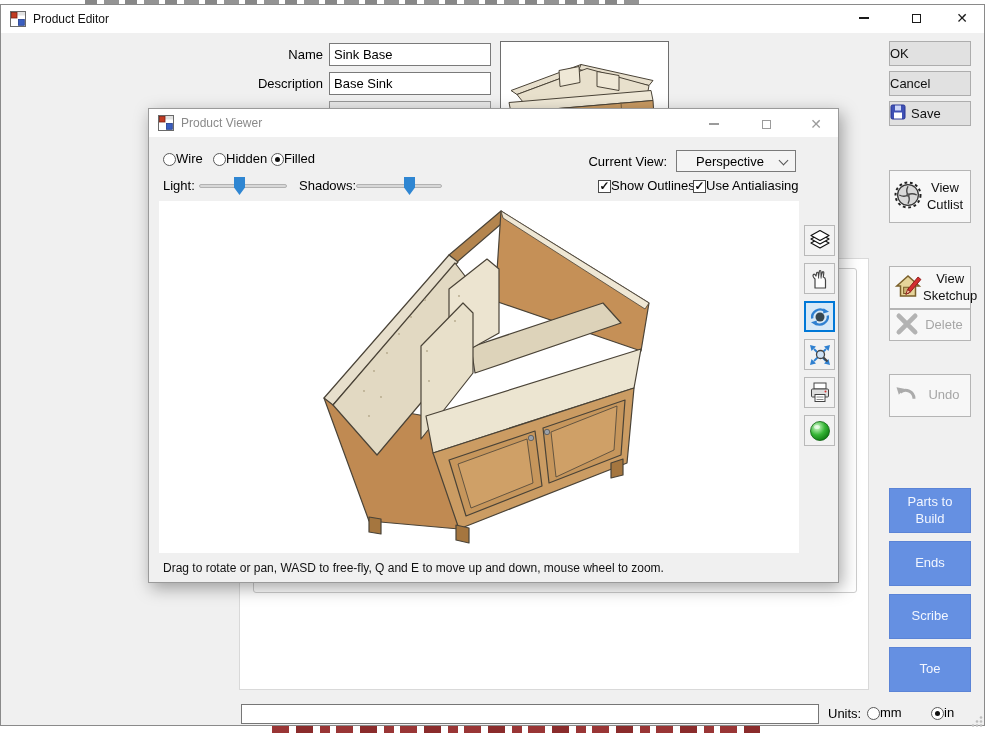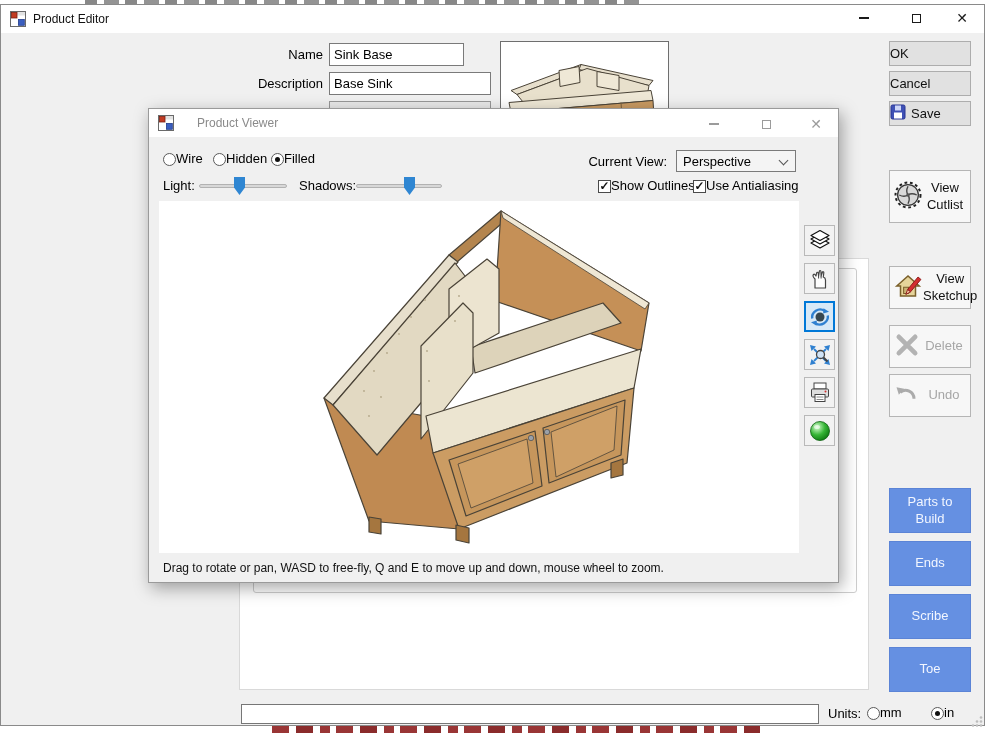--- a/index.html
+++ b/index.html
@@ -25,21 +25,21 @@
   .bigbtn .lbl{flex:1;text-align:center;line-height:1.25}
   .bigbtn.focused{border:2px solid #6e6e6e}
   .bigbtn.disabled{color:#a6a6a6}
   .bluebtn{background:#6590e2;border:1px solid #5b84d6;color:#f2f6ff;font-size:13px;display:flex;align-items:center;justify-content:center;text-align:center;line-height:1.3;cursor:default}
   .radio{width:13px;height:13px;border:1px solid #5a5a5a;border-radius:50%;background:#fff;position:relative;flex:0 0 auto}
   .radio.sel::after{content:"";position:absolute;left:3px;top:3px;width:5px;height:5px;border-radius:50%;background:#111}
   .check{width:13px;height:13px;border:1px solid #4a4a4a;background:#fff;font-size:12px;line-height:10px;text-align:center;font-weight:bold;color:#111;flex:0 0 auto}
   .ritem{display:flex;align-items:flex-end;}
   .track{height:4px;background:#d8d8d8;border:1px solid #b2b2b2;border-radius:2px}
   .thumb{width:11px;height:18px;background:#2f86d2;clip-path:polygon(0 0,100% 0,100% 58%,50% 100%,0 58%)}
-  .combo{background:#f4f4f4;border:1px solid #7a7a7a;display:flex;align-items:center;font-size:13px;padding-left:6px;position:relative}
+  .combo{background:#f4f4f4;border:1px solid #7a7a7a;display:flex;align-items:center;font-size:13px;padding-left:19px;position:relative}
   .chev{position:absolute;right:8px;top:6px;width:7px;height:7px;border-right:1.6px solid #555;border-bottom:1.6px solid #555;transform:rotate(45deg)}
   .toolbtn{width:31px;height:31px;background:#f2f2f2;border:1px solid #b9b9b9;display:flex;align-items:center;justify-content:center;cursor:default}
   .toolbtn.sel{background:#d7e9f7;border:2px solid #0078d7}
   .groupbox{border:1px solid #cdcdcd;border-radius:3px;background:#fff}
   
   .dialog{left:148px;top:108px;width:691px;height:475px;background:#f0f0f0;border:1px solid #9a9a9a;box-shadow:3px 5px 16px rgba(0,0,0,.35);z-index:30}
   .dlg-title-text{font-size:12px;color:#8a8a8a;margin-left:8px}
   .status-text{font-size:12px;color:#111}
   
   .topstrip{left:85px;top:0;width:560px;height:4px;background:repeating-linear-gradient(90deg,#555 0 12px,transparent 12px 19px,#666 19px 34px,transparent 34px 40px);opacity:.7;z-index:0}
@@ -71,21 +71,21 @@
         <span class="dash"></span>
       </div>
     <div class="abs winbtn" style="left:898px">
         <span class="sq"></span>
       </div>
     <div class="abs winbtn" style="left:944px">
         <span class="x">✕</span>
       </div>
 
     <div class="abs lab" style="left:230px;top:42px;width:92px;text-align:right">Name</div>
-    <input class="abs tb" style="left: 328px; top: 38px; width: 135px; height: 23px;" readonly="" value="Sink Base">
+    <input class="abs tb" style="left: 328px; top: 38px; width: 162px; height: 23px;" readonly="" value="Sink Base">
     <div class="abs lab" style="left:230px;top:71px;width:92px;text-align:right">Description</div>
     <input class="abs tb" style="left: 328px; top: 67px; width: 162px; height: 23px;" readonly="" value="Base Sink">
     <div class="abs" style="left:328px;top:96px;width:162px;height:23px;background:#e9e9e9;border:1px solid #989898"></div>
 
     <div class="abs" style="left:499px;top:36px;width:169px;height:95px;background:#fff;border:1px solid #6e6e6e">
       <svg width="167" height="93" viewBox="0 0 167 88">
         <g stroke="#4a4337" stroke-width="1" stroke-linejoin="round">
           <polygon points="10,46 80,20 86,24 16,50" fill="#e7dfcc"></polygon>
           <polygon points="80,20 152,36 148,41 78,25" fill="#e7dfcc"></polygon>
           <polygon points="16,50 86,24 148,41 146,52 24,60" fill="#e8e0cc"></polygon>
@@ -131,21 +131,21 @@
             <path d="M3 12 L12 4 L21 12 L18 12 L18 20 L6 20 L6 12 Z" fill="#e6d49a" stroke="#7a5f2a" stroke-width="1.2"></path>
             <rect x="8.5" y="13" width="4" height="5" fill="#cbb273" stroke="#7a5f2a" stroke-width="0.8"></rect>
             <g transform="rotate(40 15 13)">
               <rect x="13.6" y="3.5" width="3" height="13" fill="#d32f2f" stroke="#8e1a1a" stroke-width="0.7"></rect>
               <polygon points="13.6,16.5 16.6,16.5 15.1,20.5" fill="#f3c9a2" stroke="#8e1a1a" stroke-width="0.7"></polygon>
             </g>
           </svg></span>
       <span class="lbl">View Sketchup</span>
     </div>
 
-    <div class="abs bigbtn disabled" style="left:888px;top:320px;width:82px;height:43px">
+    <div class="abs bigbtn disabled" style="left:888px;top:304px;width:82px;height:32px">
       <span><svg width="28" height="28" viewBox="0 0 24 24">
             <path d="M5 5 L19 19 M19 5 L5 19" stroke="#b3b3b3" stroke-width="4" stroke-linecap="round"></path>
           </svg></span>
       <span class="lbl">Delete</span>
     </div>
     <div class="abs bigbtn disabled" style="left:888px;top:369px;width:82px;height:43px">
       <span><svg width="28" height="28" viewBox="0 0 24 24">
             <path d="M18 16 A7.2 7.2 0 0 0 6.2 10.5" fill="none" stroke="#ababab" stroke-width="2.6"></path>
             <polygon points="3,6.2 9.6,7.6 5,12.6" fill="#ababab"></polygon>
           </svg></span>
@@ -192,21 +192,21 @@
   <div class="abs dialog dlg">
     <div class="titlebar">
       <span class="abs" style="left:9px;top:6px">
         <svg width="16" height="16">
             <rect x="0.5" y="0.5" width="15" height="15" fill="#fff" stroke="#6a6a6a"></rect>
             <rect x="1" y="1" width="14" height="3.5" fill="#e2e2e2"></rect>
             <rect x="1.5" y="1.5" width="5.5" height="5.5" fill="#c23b22" stroke="#7a2012" stroke-width="0.8"></rect>
             <rect x="8.5" y="8.5" width="5.8" height="5.8" fill="#3b5fc0" stroke="#1f3a8a" stroke-width="0.8"></rect>
           </svg>
       </span>
-      <span class="dlg-title-text" style="margin-left:48px">Product Viewer</span>
+      <span class="dlg-title-text" style="margin-left:32px">Product Viewer</span>
     </div>
     <div class="abs winbtn" style="left:548px;top:4px">
         <span class="dash"></span>
       </div>
     <div class="abs winbtn" style="left:600px;top:4px">
         <span class="sq"></span>
       </div>
     <div class="abs winbtn" style="left:650px;top:4px">
         <span class="x">✕</span>
       </div>

